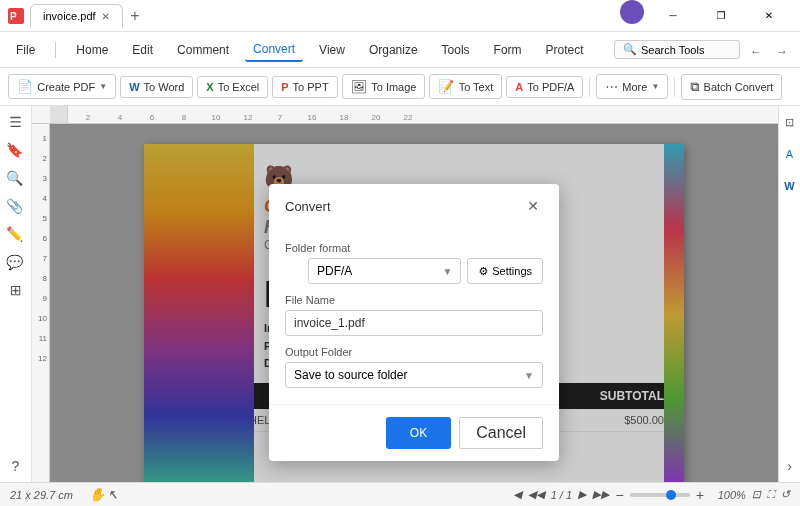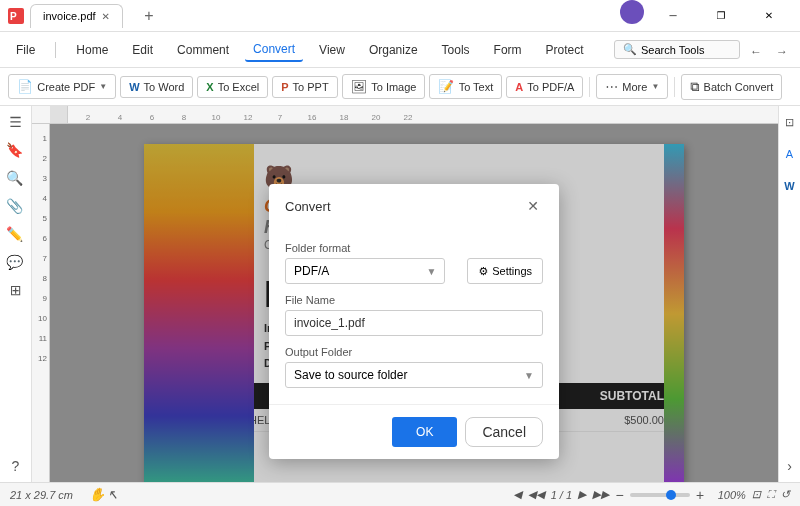--- a/index.html
+++ b/index.html
@@ -8,21 +8,21 @@
     
     .title-bar {
       background: #fff;
       height: 32px;
       display: flex;
       align-items: center;
       padding: 0 8px;
       border-bottom: 1px solid #e0e0e0;
     }
     .title-bar-icon { width: 16px; height: 16px; margin-right: 6px; }
-    .title-bar-tabs { display: flex; gap: 14px; }
+    .title-bar-tabs { display: flex; gap: 0; }
     .tab { background: #e8e8e8; border-radius: 6px 6px 0 0; padding: 4px 12px; font-size: 11px; display: flex; align-items: center; gap: 6px; border: 1px solid #ccc; border-bottom: none; }
     .tab.active { background: #fff; }
     .tab-close { font-size: 10px; color: #666; cursor: pointer; }
     .tab-new { width: 24px; height: 24px; display: flex; align-items: center; justify-content: center; font-size: 16px; color: #666; cursor: pointer; }
     .title-bar-controls { display: flex; gap: 2px; margin-left: auto; }
     .win-btn { width: 46px; height: 32px; display: flex; align-items: center; justify-content: center; font-size: 10px; cursor: pointer; }
     .avatar-btn { width: 24px; height: 24px; background: #6b4fbb; border-radius: 50%; display: flex; align-items: center; justify-content: center; color: #fff; font-size: 10px; margin-right: 4px; }
 
     
     .menu-bar {
@@ -250,21 +250,21 @@
       color: #666;
       cursor: pointer;
       width: 20px;
       height: 20px;
       display: flex;
       align-items: center;
       justify-content: center;
     }
     .dialog-body { padding: 8px 16px 16px; }
     .dialog-label { font-size: 11px; color: #555; margin-bottom: 4px; margin-top: 10px; }
-    .dialog-select-row { display: flex; gap: 22px; }
+    .dialog-select-row { display: flex; gap: 6px; margin-left: 23px; }
     .dialog-select-wrap { flex: 1; position: relative; }
     .dialog-select-control {
       width: 100%;
       padding: 5px 8px;
       border: 1px solid #ccc;
       border-radius: 3px;
       font-size: 12px;
       background: #fff;
       cursor: pointer;
       display: flex;
@@ -304,23 +304,23 @@
       border: none;
       border-radius: 3px;
       padding: 6px 24px;
       font-size: 12px;
       cursor: pointer;
     }
     .btn-cancel {
       background: #fff;
       color: #333;
       border: 1px solid #ccc;
-      border-radius: 8px;
+      border-radius: 2px;
       padding: 6px 16px;
-      font-size: 14px;
+      font-size: 16px;
       cursor: pointer;
     }
 
     
     .status-bar {
       height: 24px;
       background: #f5f5f5;
       border-top: 1px solid #ddd;
       display: flex;
       align-items: center;

